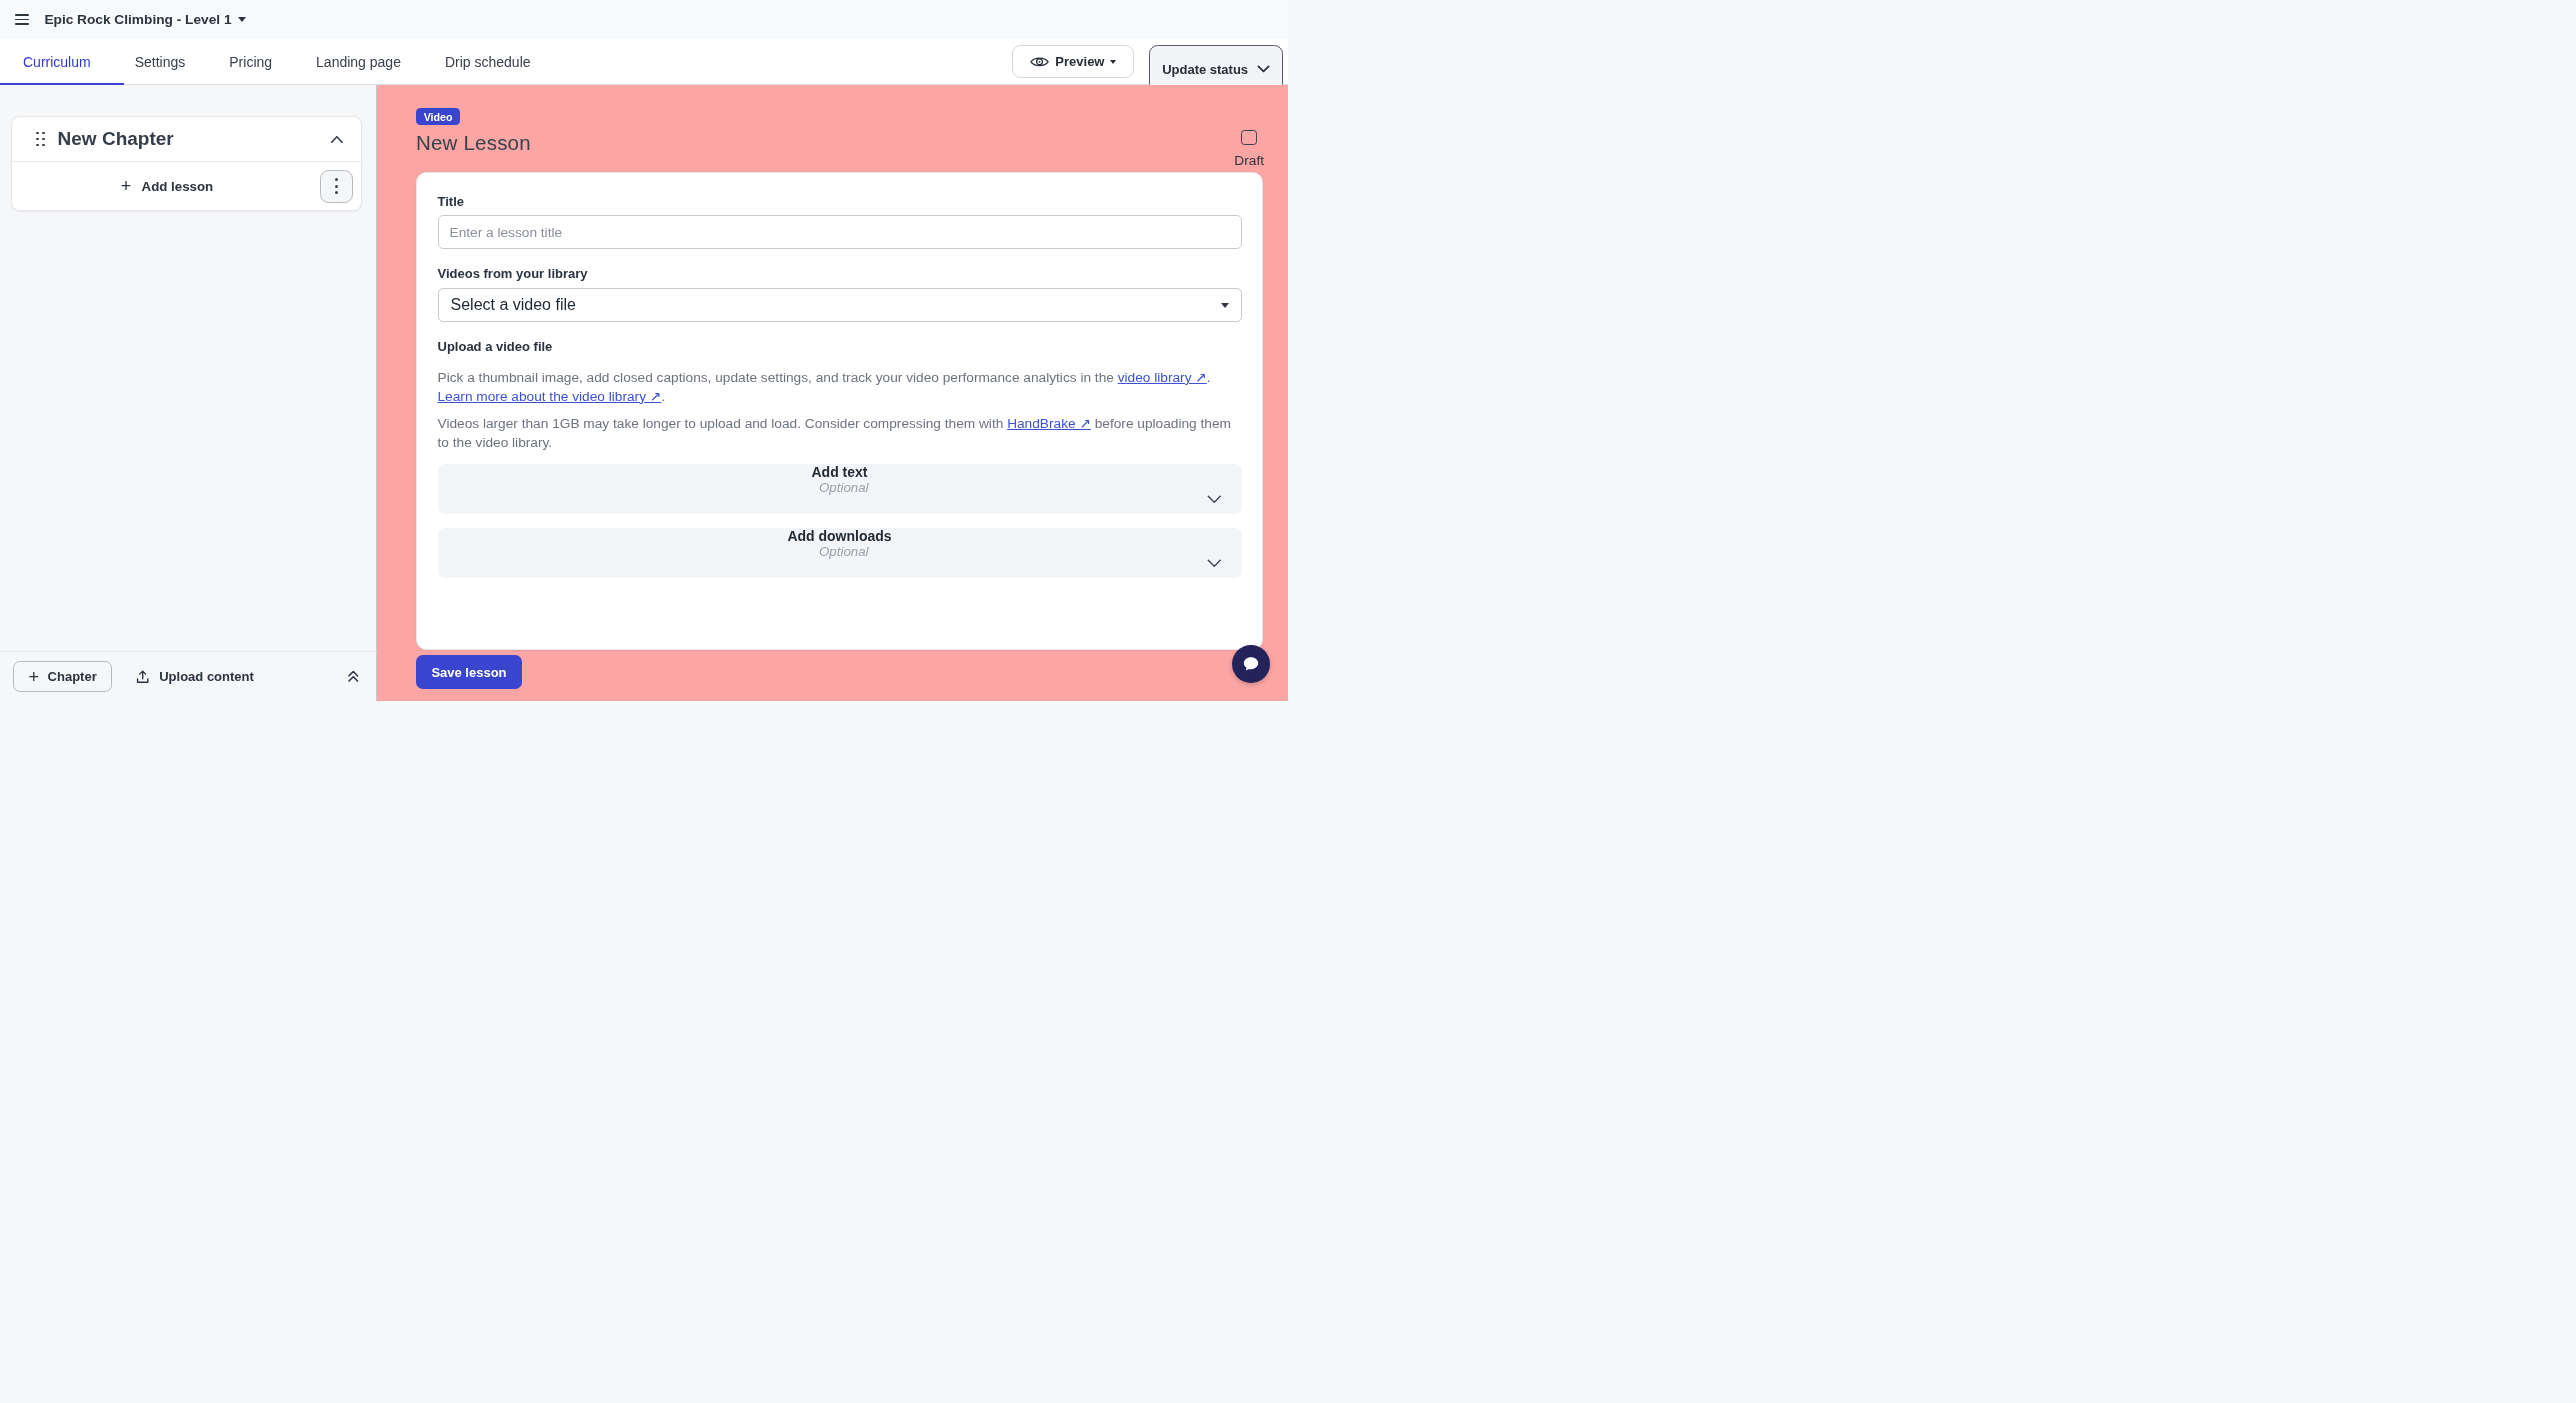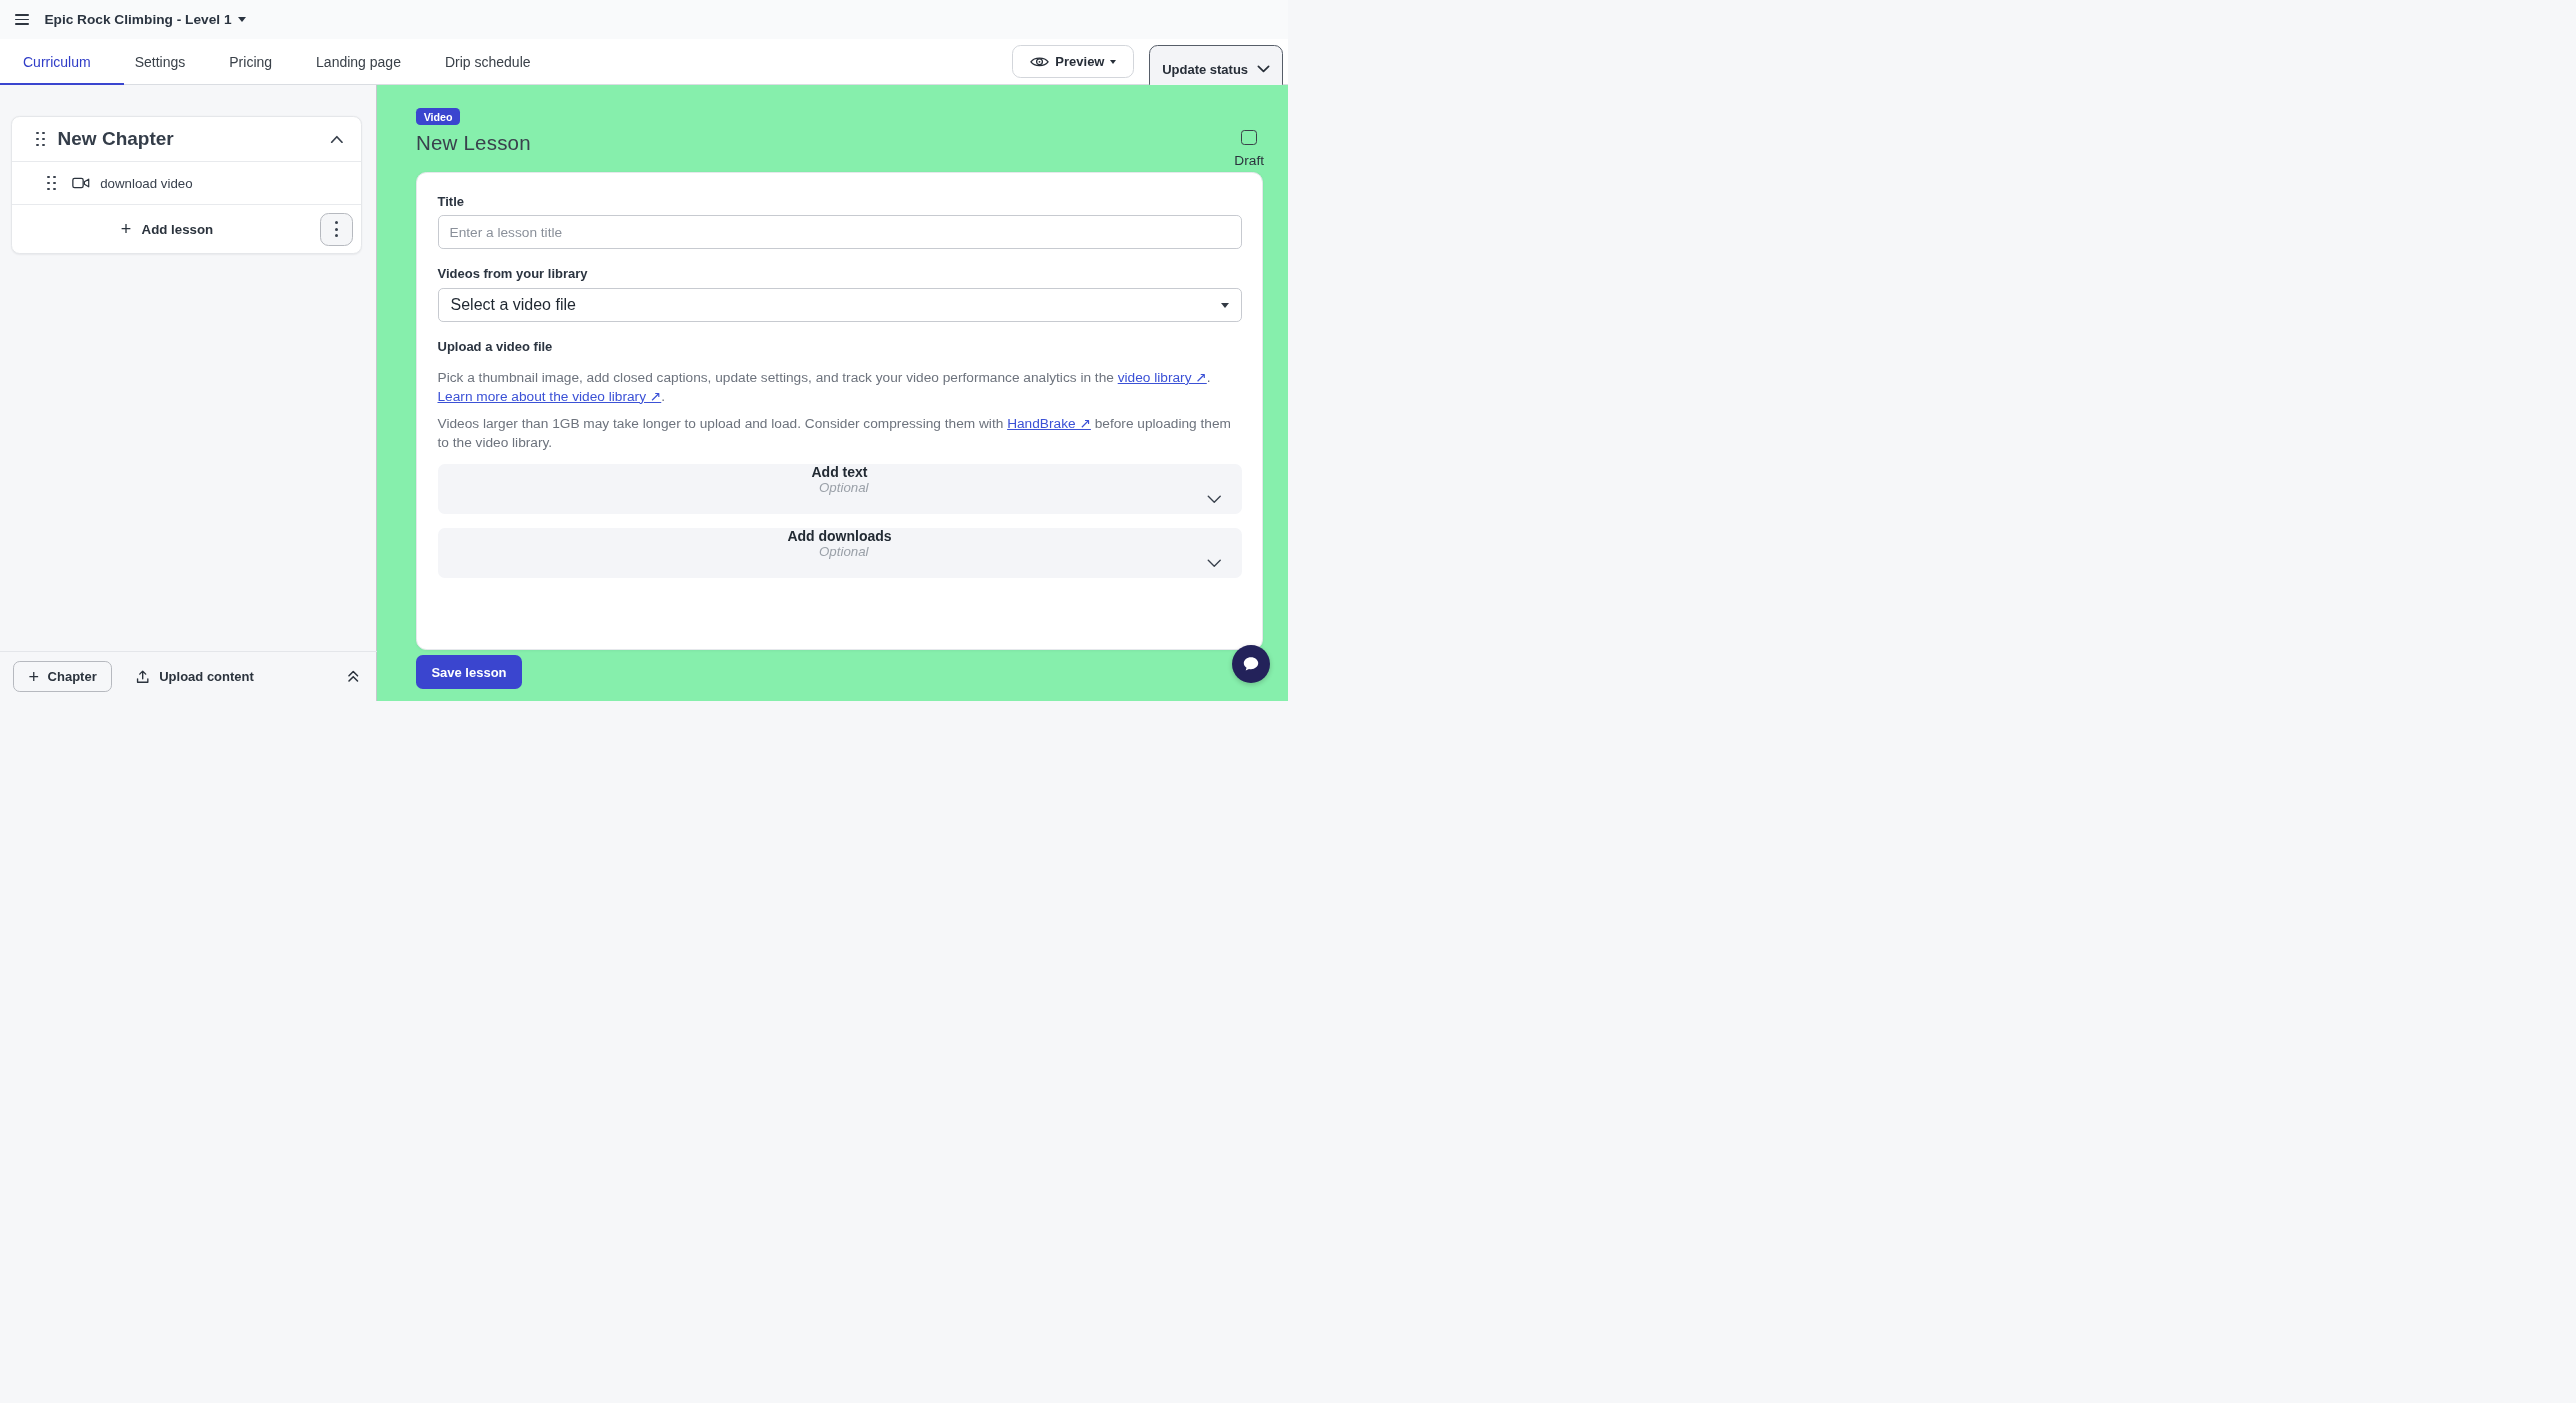--- a/index.html
+++ b/index.html
@@ -21,21 +21,21 @@
   .tab-actions { position:absolute; right:5.1px; top:6px; display:flex; gap:14.5px; }
   .btn-preview { height:33px; width:122px; background:#fff; border:0.9px solid #d3d6db; border-radius:8.6px;
     display:flex; align-items:center; justify-content:center; gap:6px; font-size:13px; font-weight:bold; color:#272e38; cursor:pointer; }
   .btn-update { height:48px; width:134px; background:#f3f4f7; border:1.3px solid #565d68; border-radius:8.6px;
     display:flex; align-items:center; justify-content:center; gap:8.6px; font-size:13px; font-weight:bold; color:#272e38; cursor:pointer; }
   .caret-down-sm { width:0; height:0; border-left:3.9px solid transparent; border-right:3.9px solid transparent; border-top:4.7px solid #272e38; }
 
   
   .content { display:flex; height:616px; }
   .sidebar { width:377px; border-right:0.9px solid #c5c8cd; position:relative; background:#f6f7f9; }
-  .main { flex:1; position:relative; background:#86efac; }
+  .main { flex:1; position:relative; background:#fca5a5; }
 
   
   .chapter-card { position:absolute; left:11px; top:31px; width:351px; background:#fff; border:0.9px solid #e5e7ea; border-radius:8.6px; box-shadow:0 0.9px 1.7px rgba(16,24,40,.06); }
   .chapter-header { height:45px; display:flex; align-items:center; padding:0 17px 0 24px; border-bottom:0.9px solid #e8eaed; cursor:pointer; }
   .drag-dots { display:grid; grid-template-columns:2.6px 2.6px; grid-auto-rows:2.6px; gap:3.4px; cursor:grab; }
   .drag-dots i { width:2.6px; height:2.6px; border-radius:50%; background:#39414d; }
   .chapter-title { margin-left:13px; font-size:19px; font-weight:bold; color:#343d49; }
   .chapter-header svg { margin-left:auto; }
   .lesson-row { height:43px; display:flex; align-items:center; padding-left:35px; border-bottom:0.9px solid #e8eaed; cursor:pointer; }
   .lesson-row .video-ic { margin-left:16.3px; }
@@ -147,35 +147,20 @@
             <i></i>
             <i></i>
             <i></i>
             <i></i>
           </div>
         <span class="chapter-title">New Chapter</span>
         <svg width="13.7" height="8.6" viewBox="0 0 16 10">
           <path d="M2 8.5 L8 2 L14 8.5" fill="none" stroke="#39414d" stroke-width="2" stroke-linecap="round" stroke-linejoin="round"></path>
         </svg>
       </div>
-      <div class="lesson-row">
-        <div class="drag-dots">
-            <i></i>
-            <i></i>
-            <i></i>
-            <i></i>
-            <i></i>
-            <i></i>
-          </div>
-        <svg class="video-ic" width="18" height="12" viewBox="0 0 21 14">
-          <rect x="1" y="1.5" width="12" height="11" rx="2" fill="none" stroke="#2b333d" stroke-width="1.5"></rect>
-          <path d="M14.5 5.5 L19.5 2.5 V11.5 L14.5 8.5 Z" fill="none" stroke="#2b333d" stroke-width="1.4" stroke-linejoin="round"></path>
-        </svg>
-        <span class="lesson-title">download video</span>
-      </div>
       <div class="chapter-footer">
         <div class="add-lesson">
           <span class="plus-glyph">+</span>
           <span>Add lesson</span>
         </div>
         <div class="kebab-btn">
             <i></i>
             <i></i>
             <i></i>
           </div>

